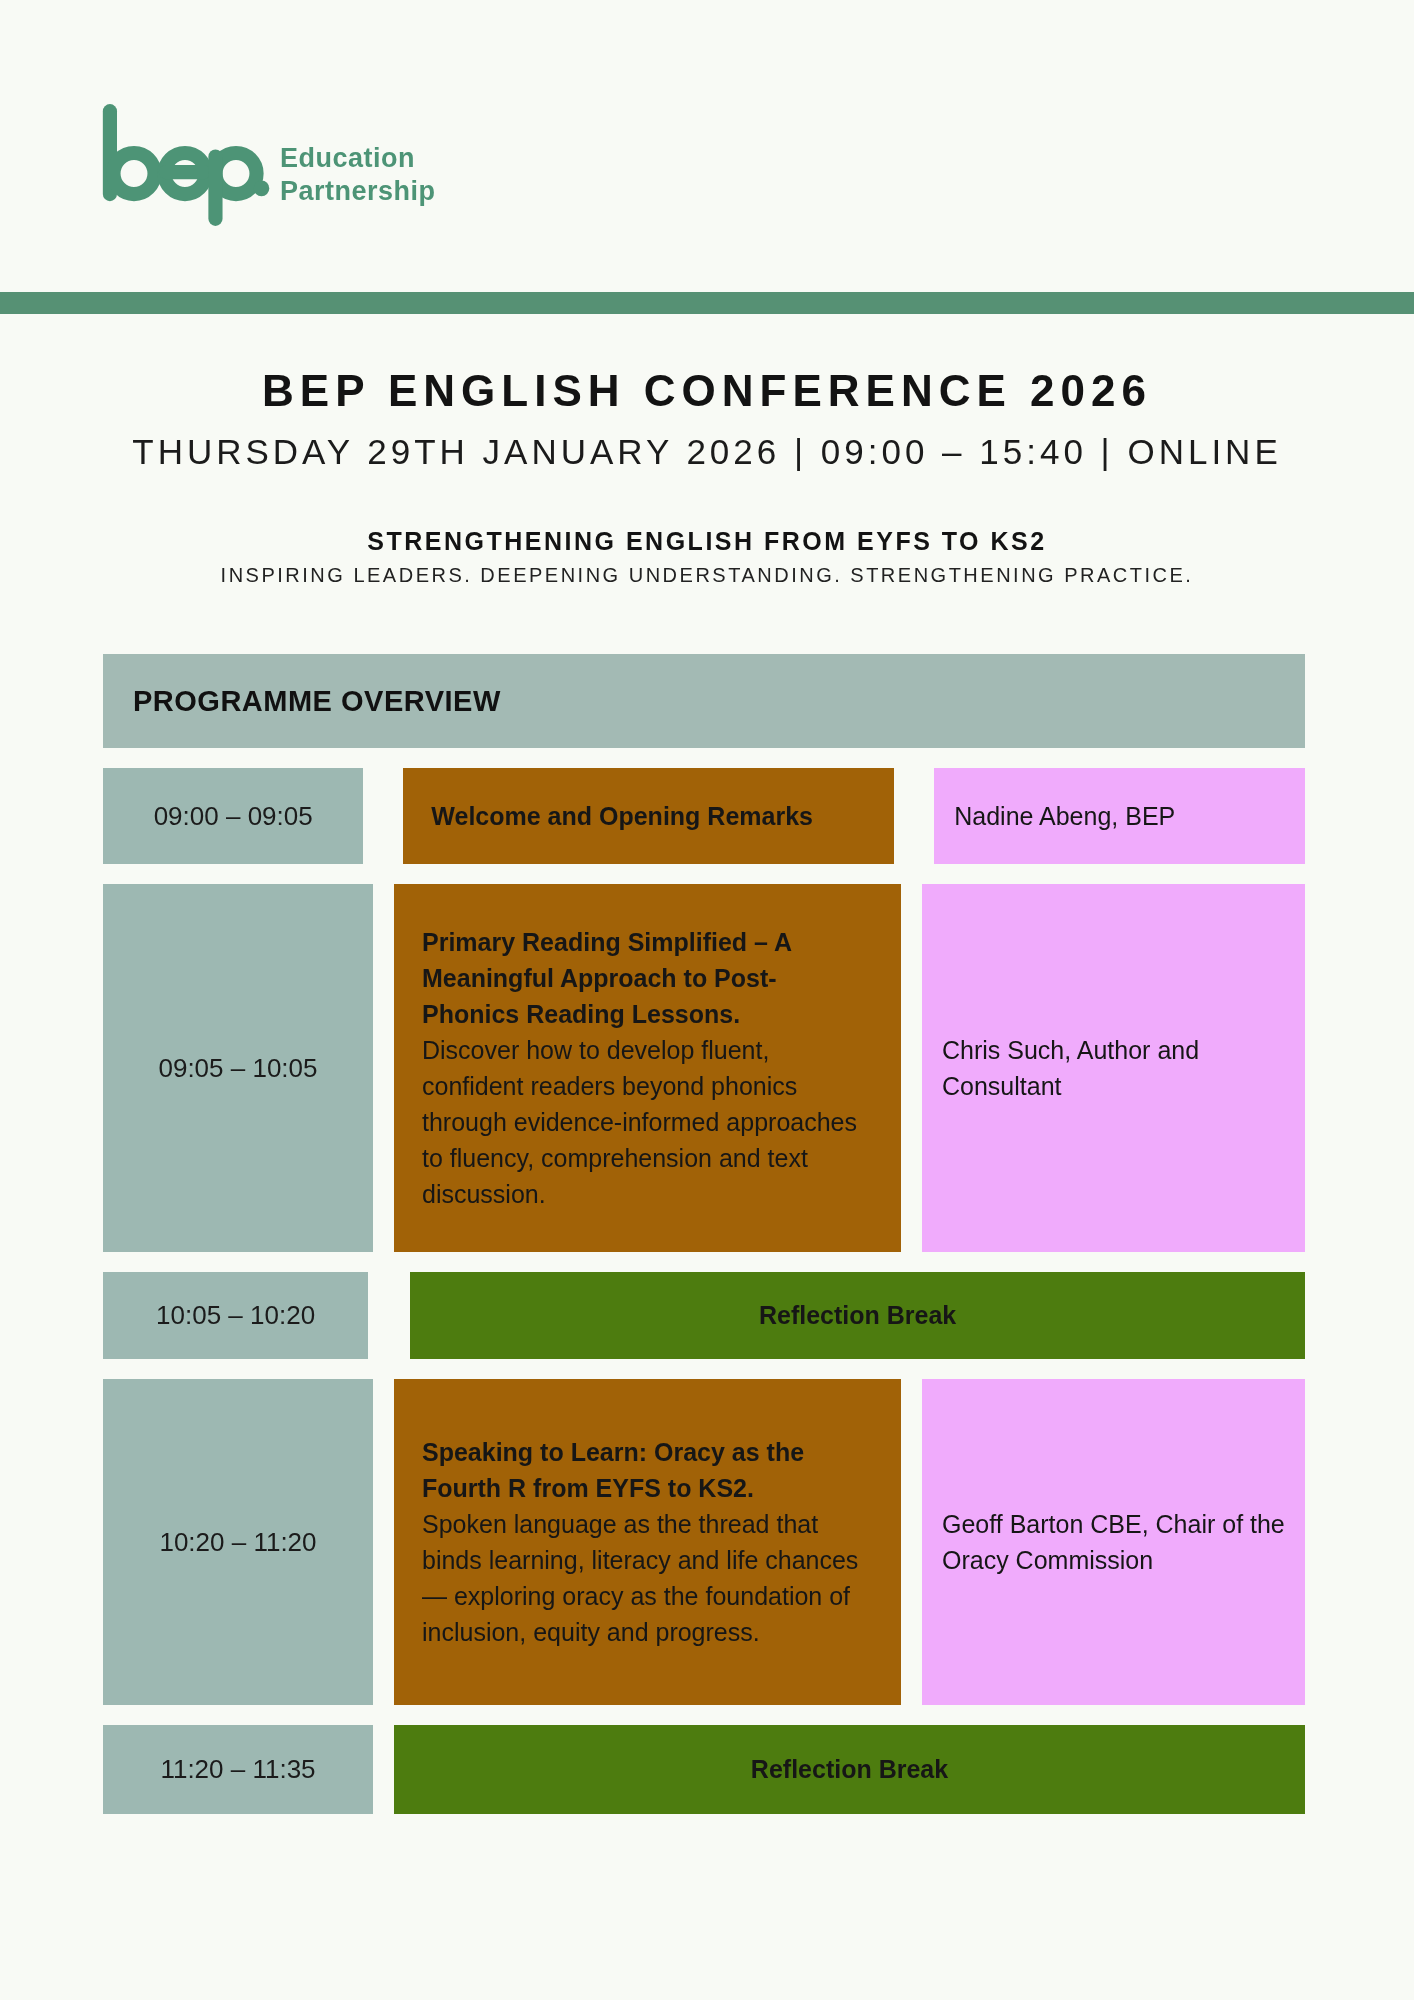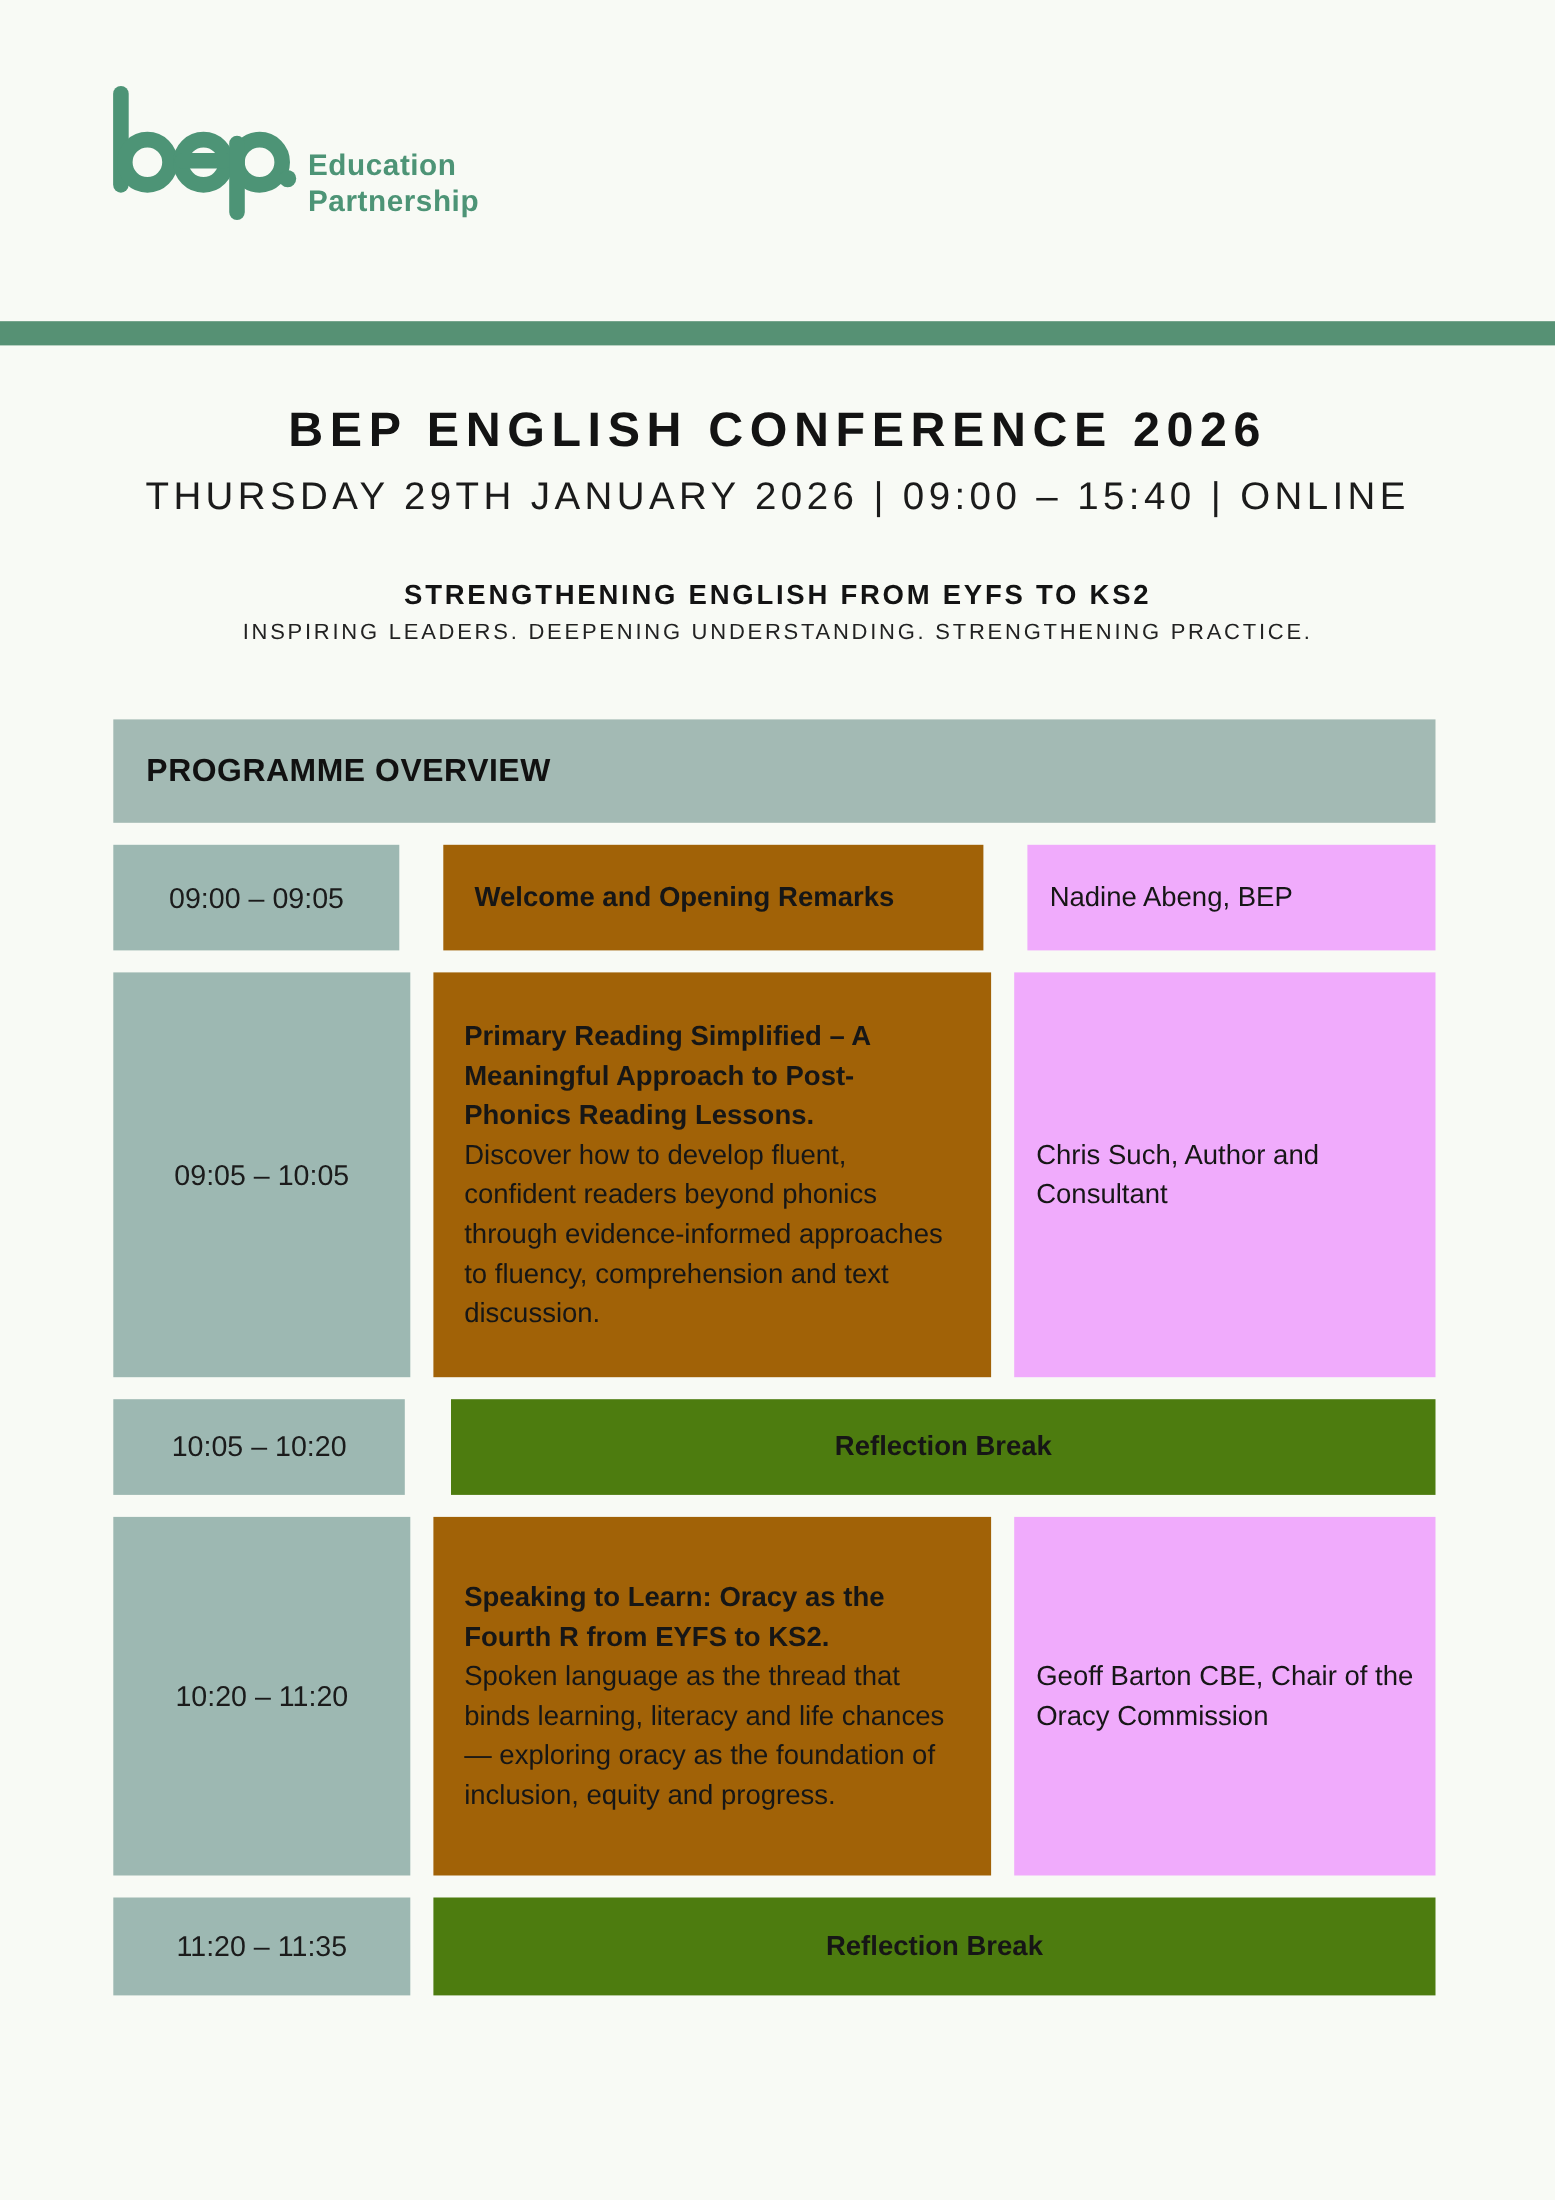--- a/index.html
+++ b/index.html
@@ -7,21 +7,21 @@
   body {
     width: 1414px; height: 2000px;
     background: #f8faf5;
     font-family: "Liberation Sans", sans-serif;
     color: #161616;
     position: relative;
     overflow: hidden;
   }
 
   
-  .logo { position: absolute; top: 78px; left: 100px; display: flex; align-items: flex-end; }
+  .logo { position: absolute; top: 104px; left: 100px; display: flex; align-items: center; }
   .logo svg { display: block; }
   .logo-text {
     margin-left: 10px; margin-top: 20px;
     font-size: 27px; font-weight: 600; letter-spacing: 0.5px;
     color: #4d9476; line-height: 1.22;
   }
 
   
   .band { position: absolute; top: 292px; left: 0; width: 1414px; height: 22px; background: #569174; }
 

